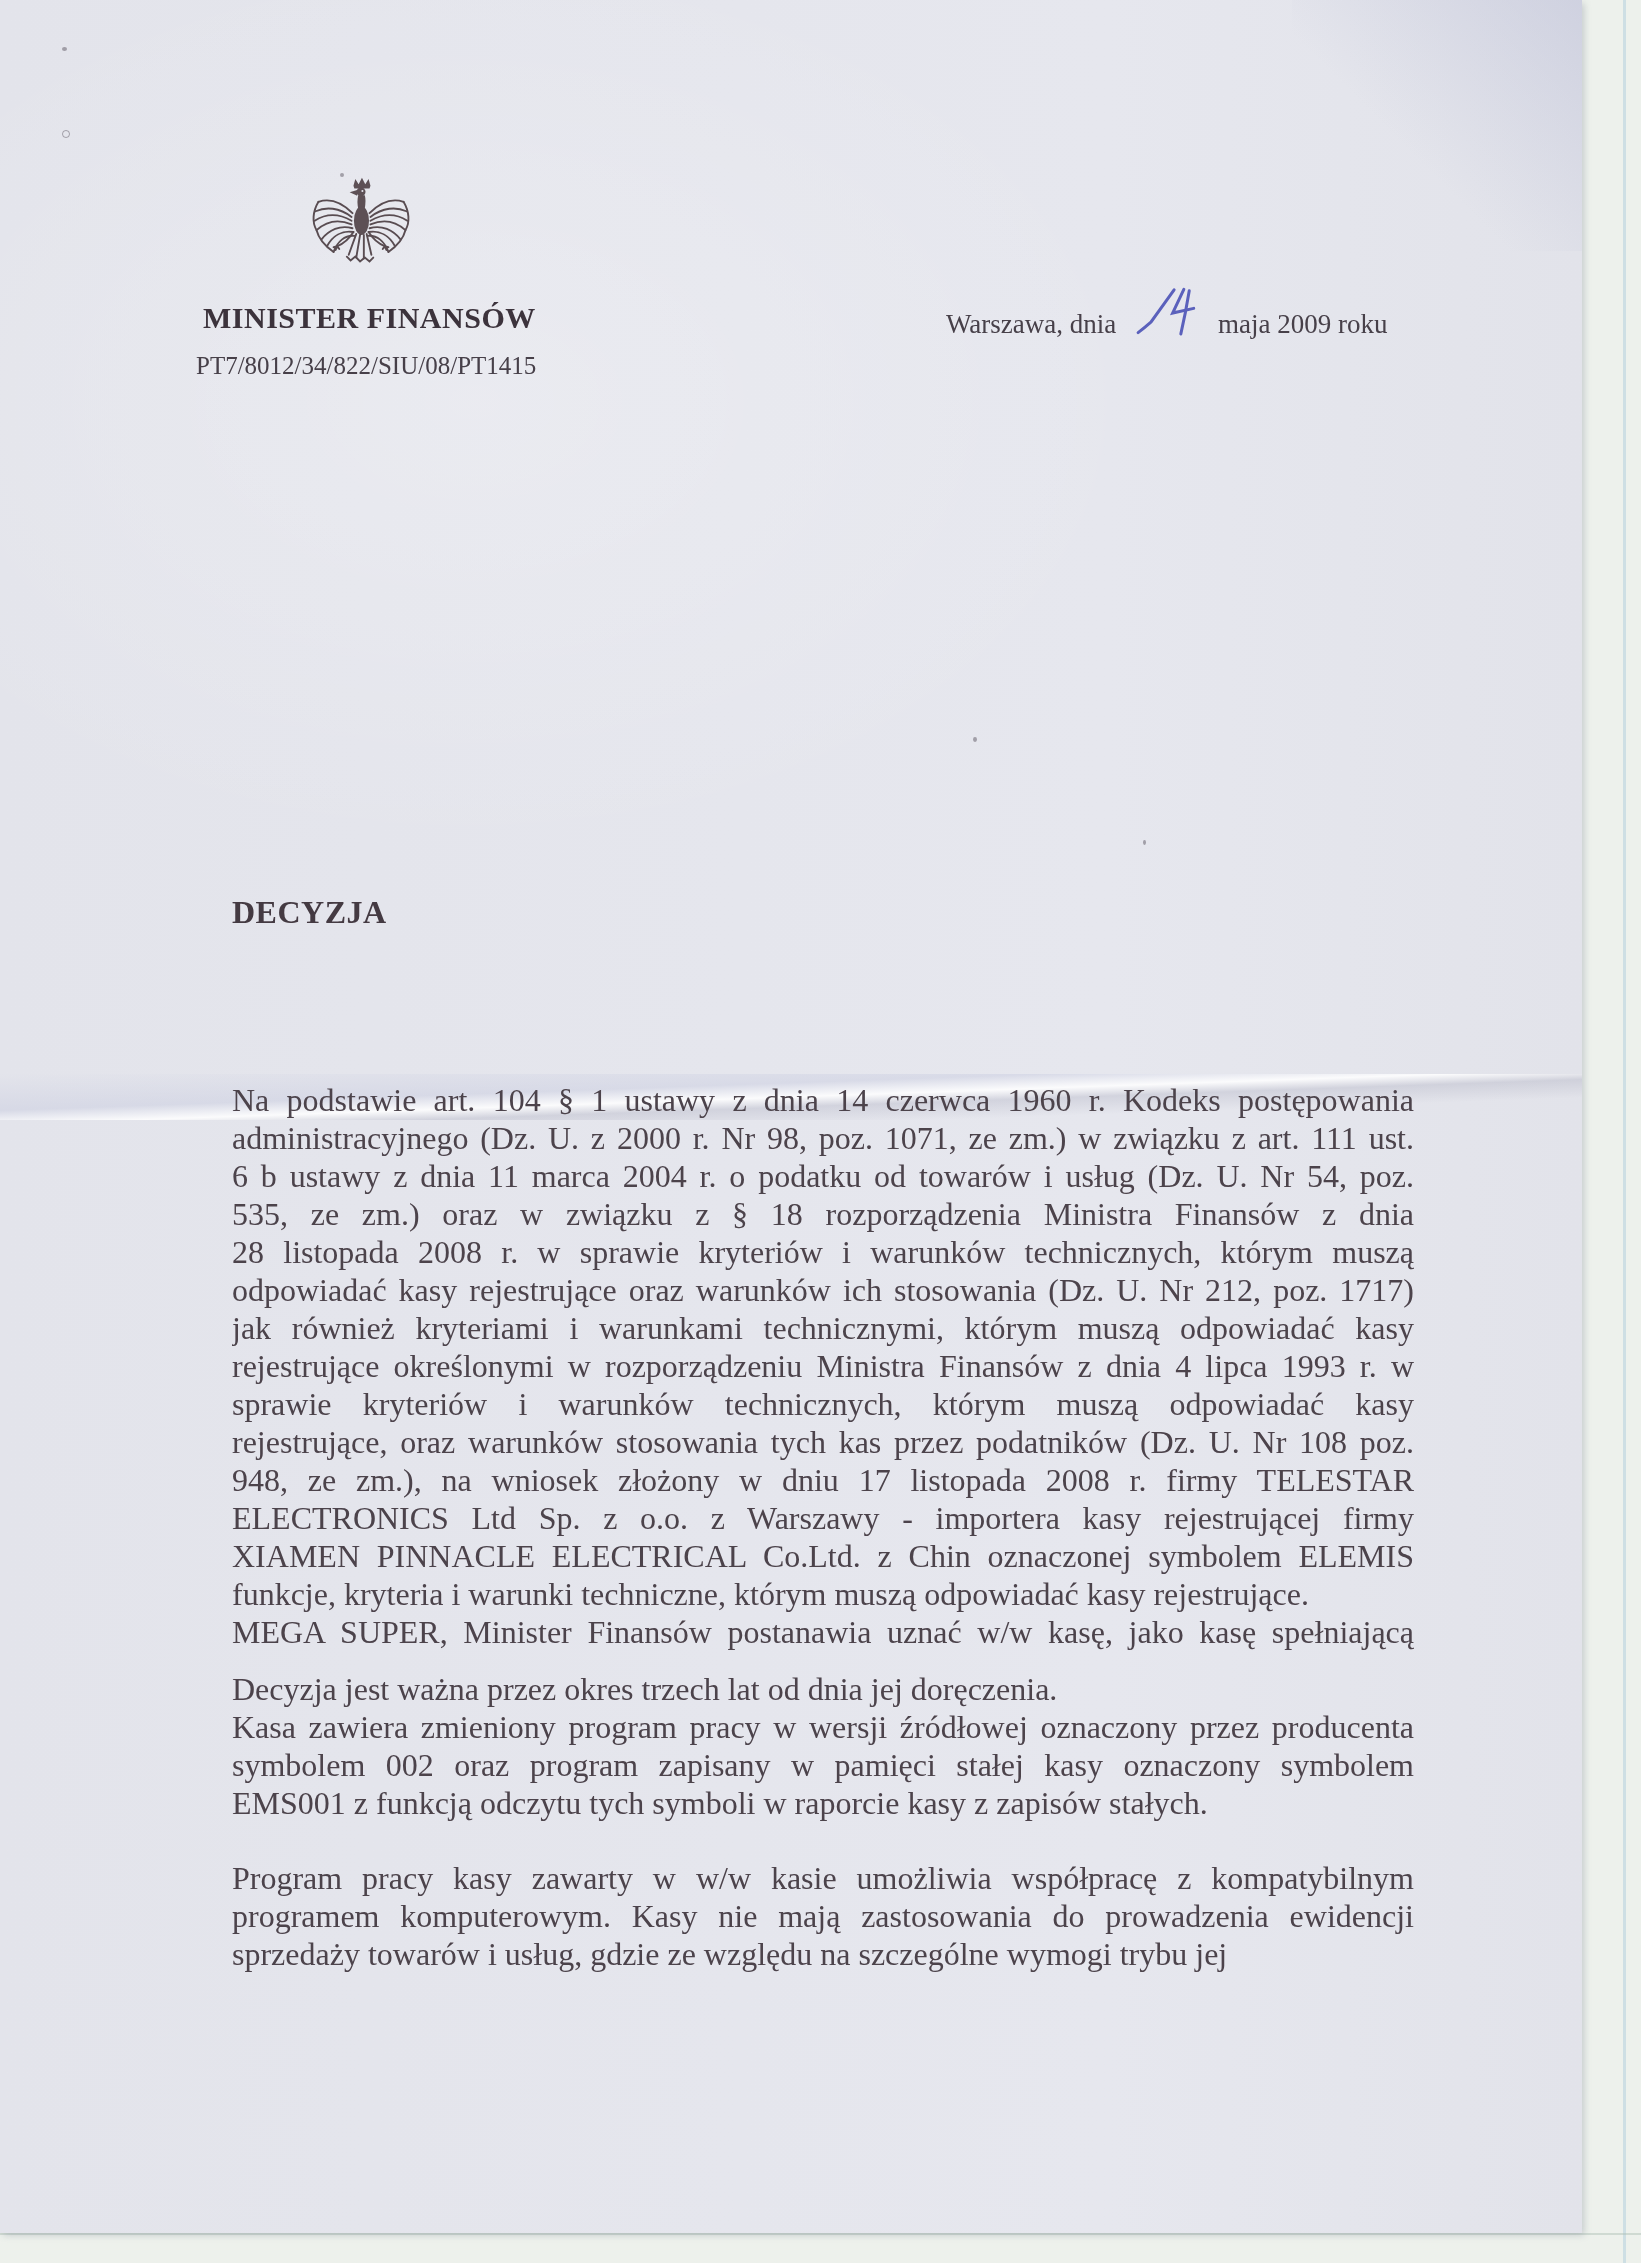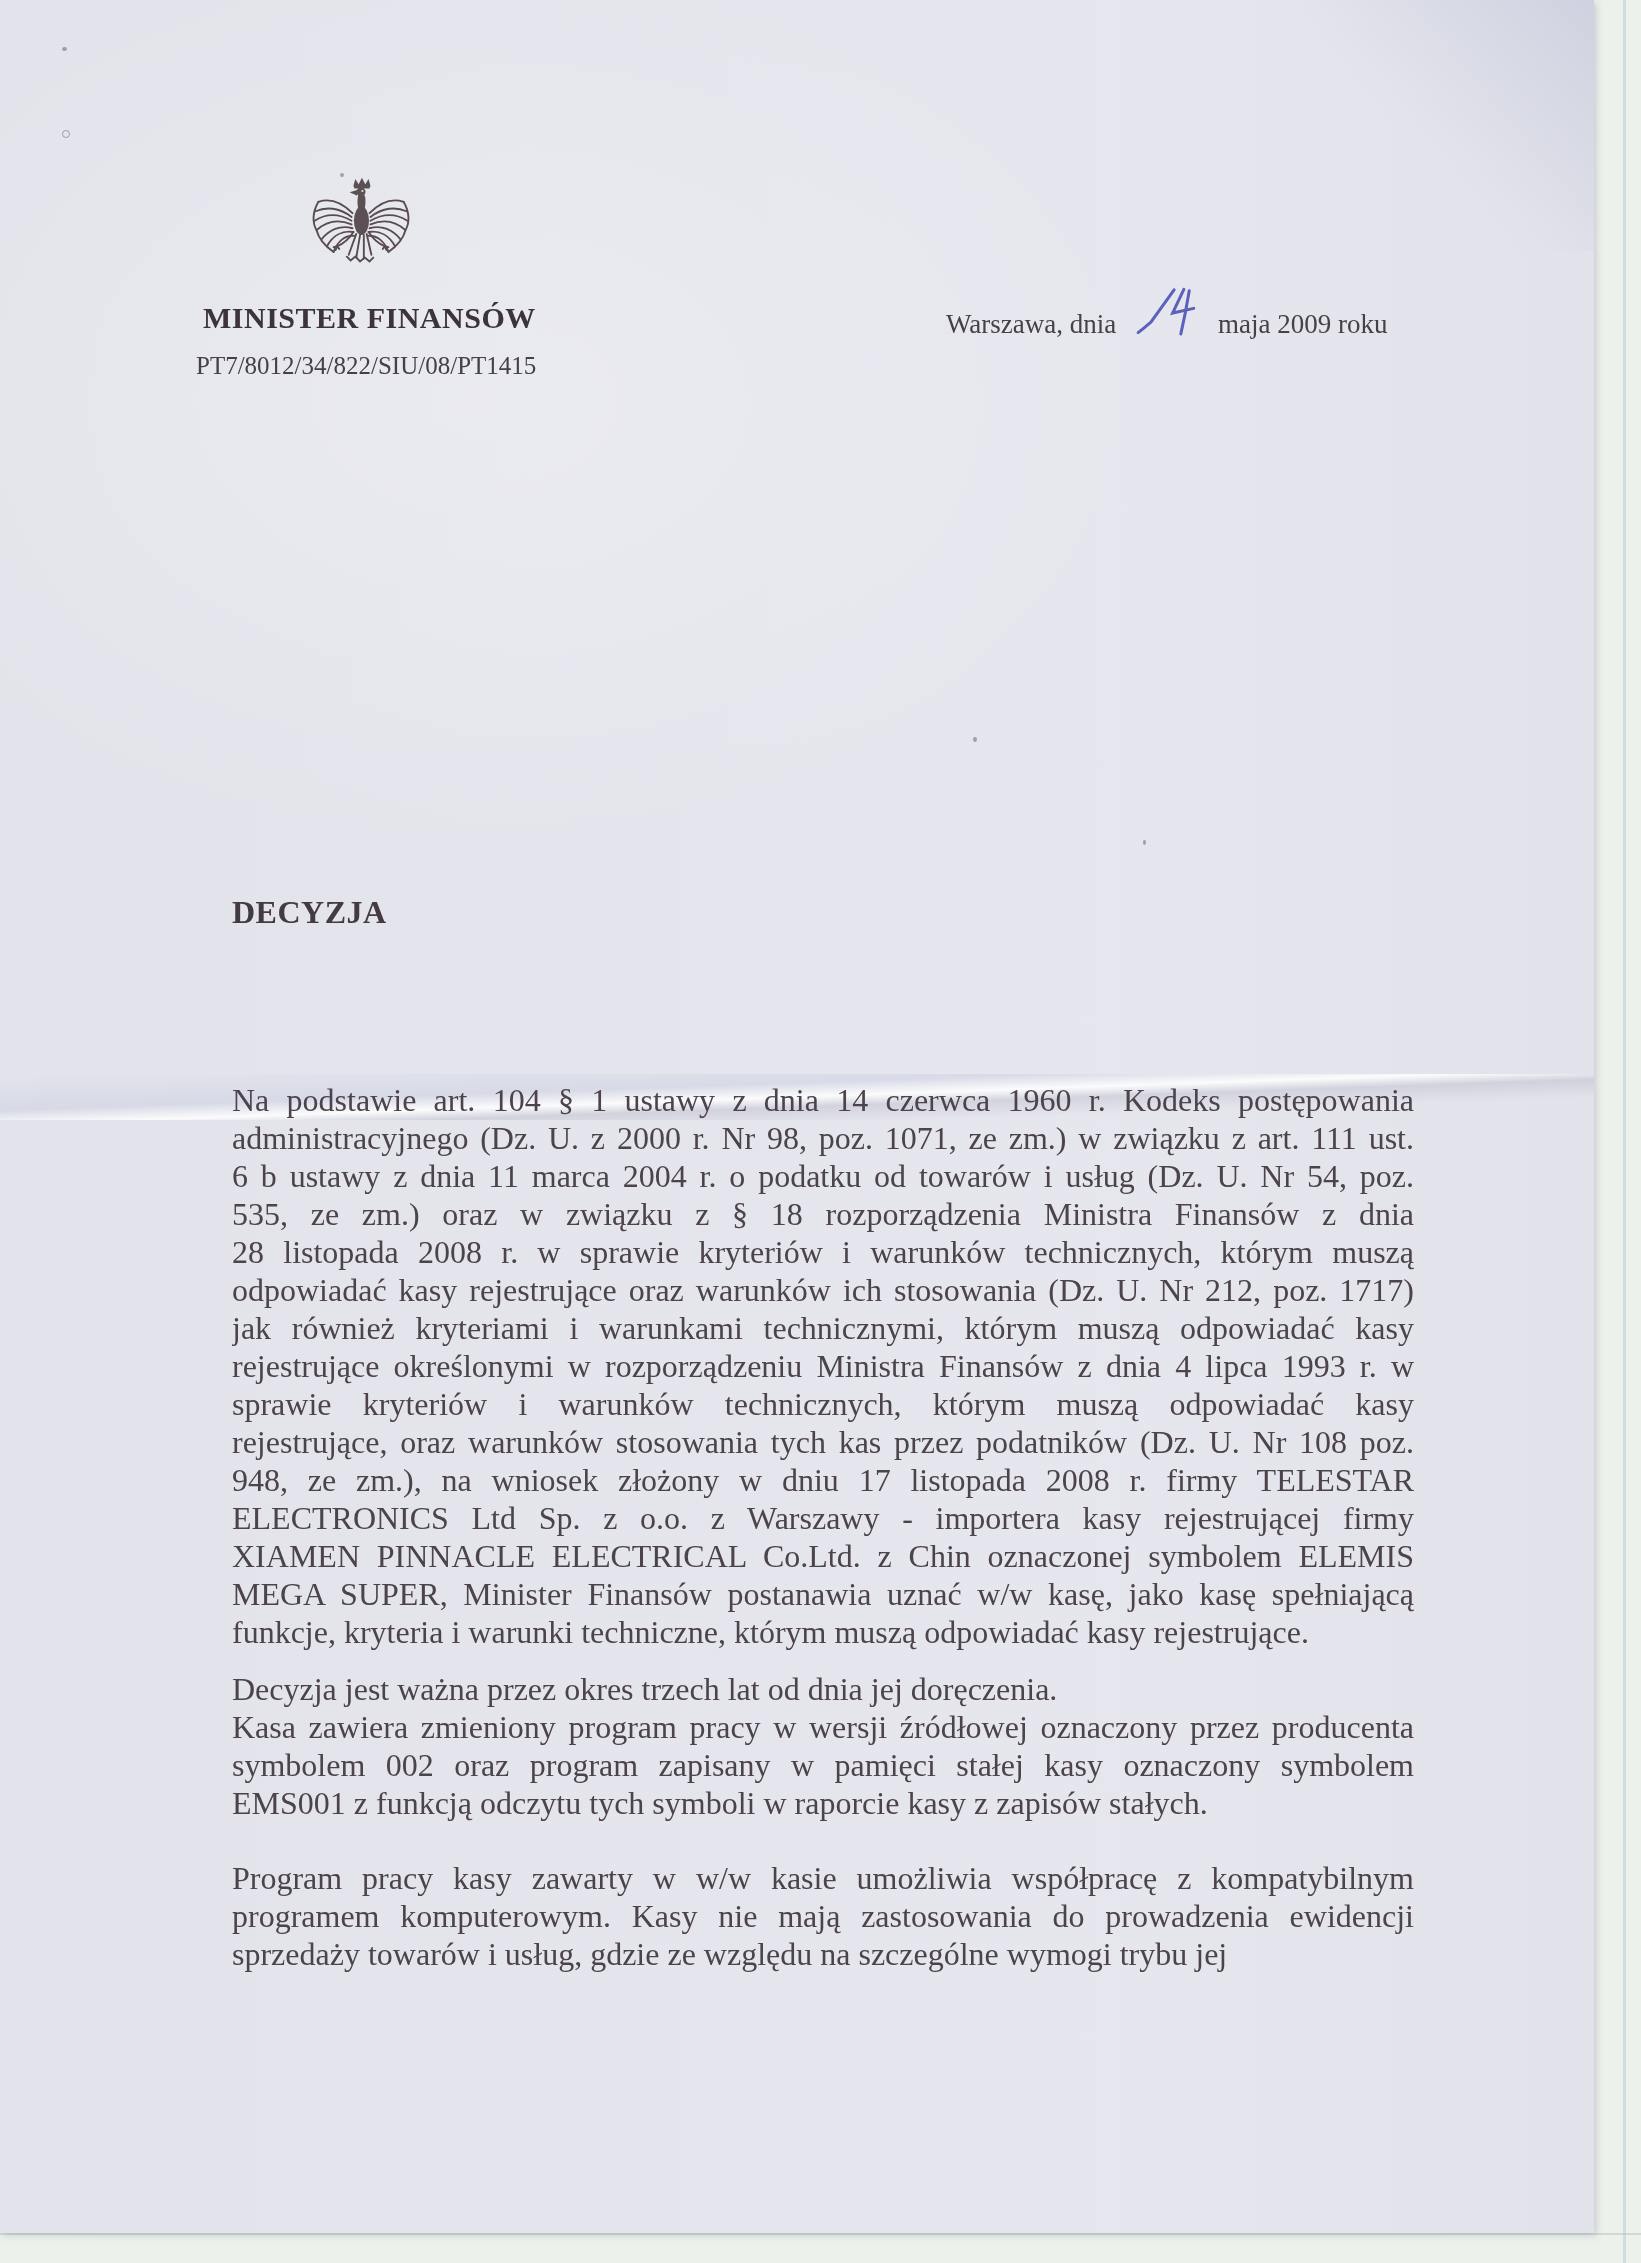--- a/index.html
+++ b/index.html
@@ -21,21 +21,20 @@
   }
   
   .paper {
     position: absolute; left: 0; top: 0;
     width: 1582px; height: 2233px;
     background:
       radial-gradient(1159px 772px at 30% 18%, rgba(255,255,255,0.22), rgba(255,255,255,0) 60%),
       linear-gradient(90deg, #e3e4eb 0%, #e6e7ee 70%, #e2e3ea 100%);
     box-shadow: 2.9px 2.9px 6.8px rgba(110,120,135,0.30);
     overflow: hidden;
-    padding-left: 12px;
   }
   .corner-shade {
     position: absolute; right: 0; top: 0; width: 290px; height: 251px;
     background: linear-gradient(225deg, rgba(184,188,212,0.45), rgba(184,188,212,0) 60%);
   }
   .fold-crease {
     position: absolute; left: 0; top: 1074px; width: 100%; height: 46px;
     background: linear-gradient(178deg,
       rgba(196,200,222,0) 0%,
       rgba(196,200,222,0.40) 36%,
@@ -174,22 +173,22 @@
         <div class="line j">535, ze zm.) oraz w związku z § 18 rozporządzenia Ministra Finansów z dnia</div>
         <div class="line j">28 listopada 2008 r. w sprawie kryteriów i warunków technicznych, którym muszą</div>
         <div class="line j">odpowiadać kasy rejestrujące oraz warunków ich stosowania (Dz. U. Nr 212, poz. 1717)</div>
         <div class="line j">jak również kryteriami i warunkami technicznymi, którym muszą odpowiadać kasy</div>
         <div class="line j">rejestrujące określonymi w rozporządzeniu Ministra Finansów z dnia 4 lipca 1993 r. w</div>
         <div class="line j">sprawie kryteriów i warunków technicznych, którym muszą odpowiadać kasy</div>
         <div class="line j">rejestrujące, oraz warunków stosowania tych kas przez podatników (Dz. U. Nr 108 poz.</div>
         <div class="line j">948, ze zm.), na wniosek złożony w dniu 17 listopada 2008 r. firmy TELESTAR</div>
         <div class="line j">ELECTRONICS Ltd Sp. z o.o. z Warszawy - importera kasy rejestrującej firmy</div>
         <div class="line j">XIAMEN PINNACLE ELECTRICAL Co.Ltd. z Chin oznaczonej symbolem ELEMIS</div>
+        <div class="line last">funkcje, kryteria i warunki techniczne, którym muszą odpowiadać kasy rejestrujące.</div>
         <div class="line j">MEGA SUPER, Minister Finansów postanawia uznać w/w kasę, jako kasę spełniającą</div>
-        <div class="line last">funkcje, kryteria i warunki techniczne, którym muszą odpowiadać kasy rejestrujące.</div>
       </div>
       <div class="para">
         <div class="line last">Decyzja jest ważna przez okres trzech lat od dnia jej doręczenia.</div>
       </div>
       <div class="para">
         <div class="line j">Kasa zawiera zmieniony program pracy w wersji źródłowej oznaczony przez producenta</div>
         <div class="line j">symbolem 002 oraz program zapisany w pamięci stałej kasy oznaczony symbolem</div>
         <div class="line last">EMS001 z funkcją odczytu tych symboli w raporcie kasy z zapisów stałych.</div>
       </div>
       <div class="para">

